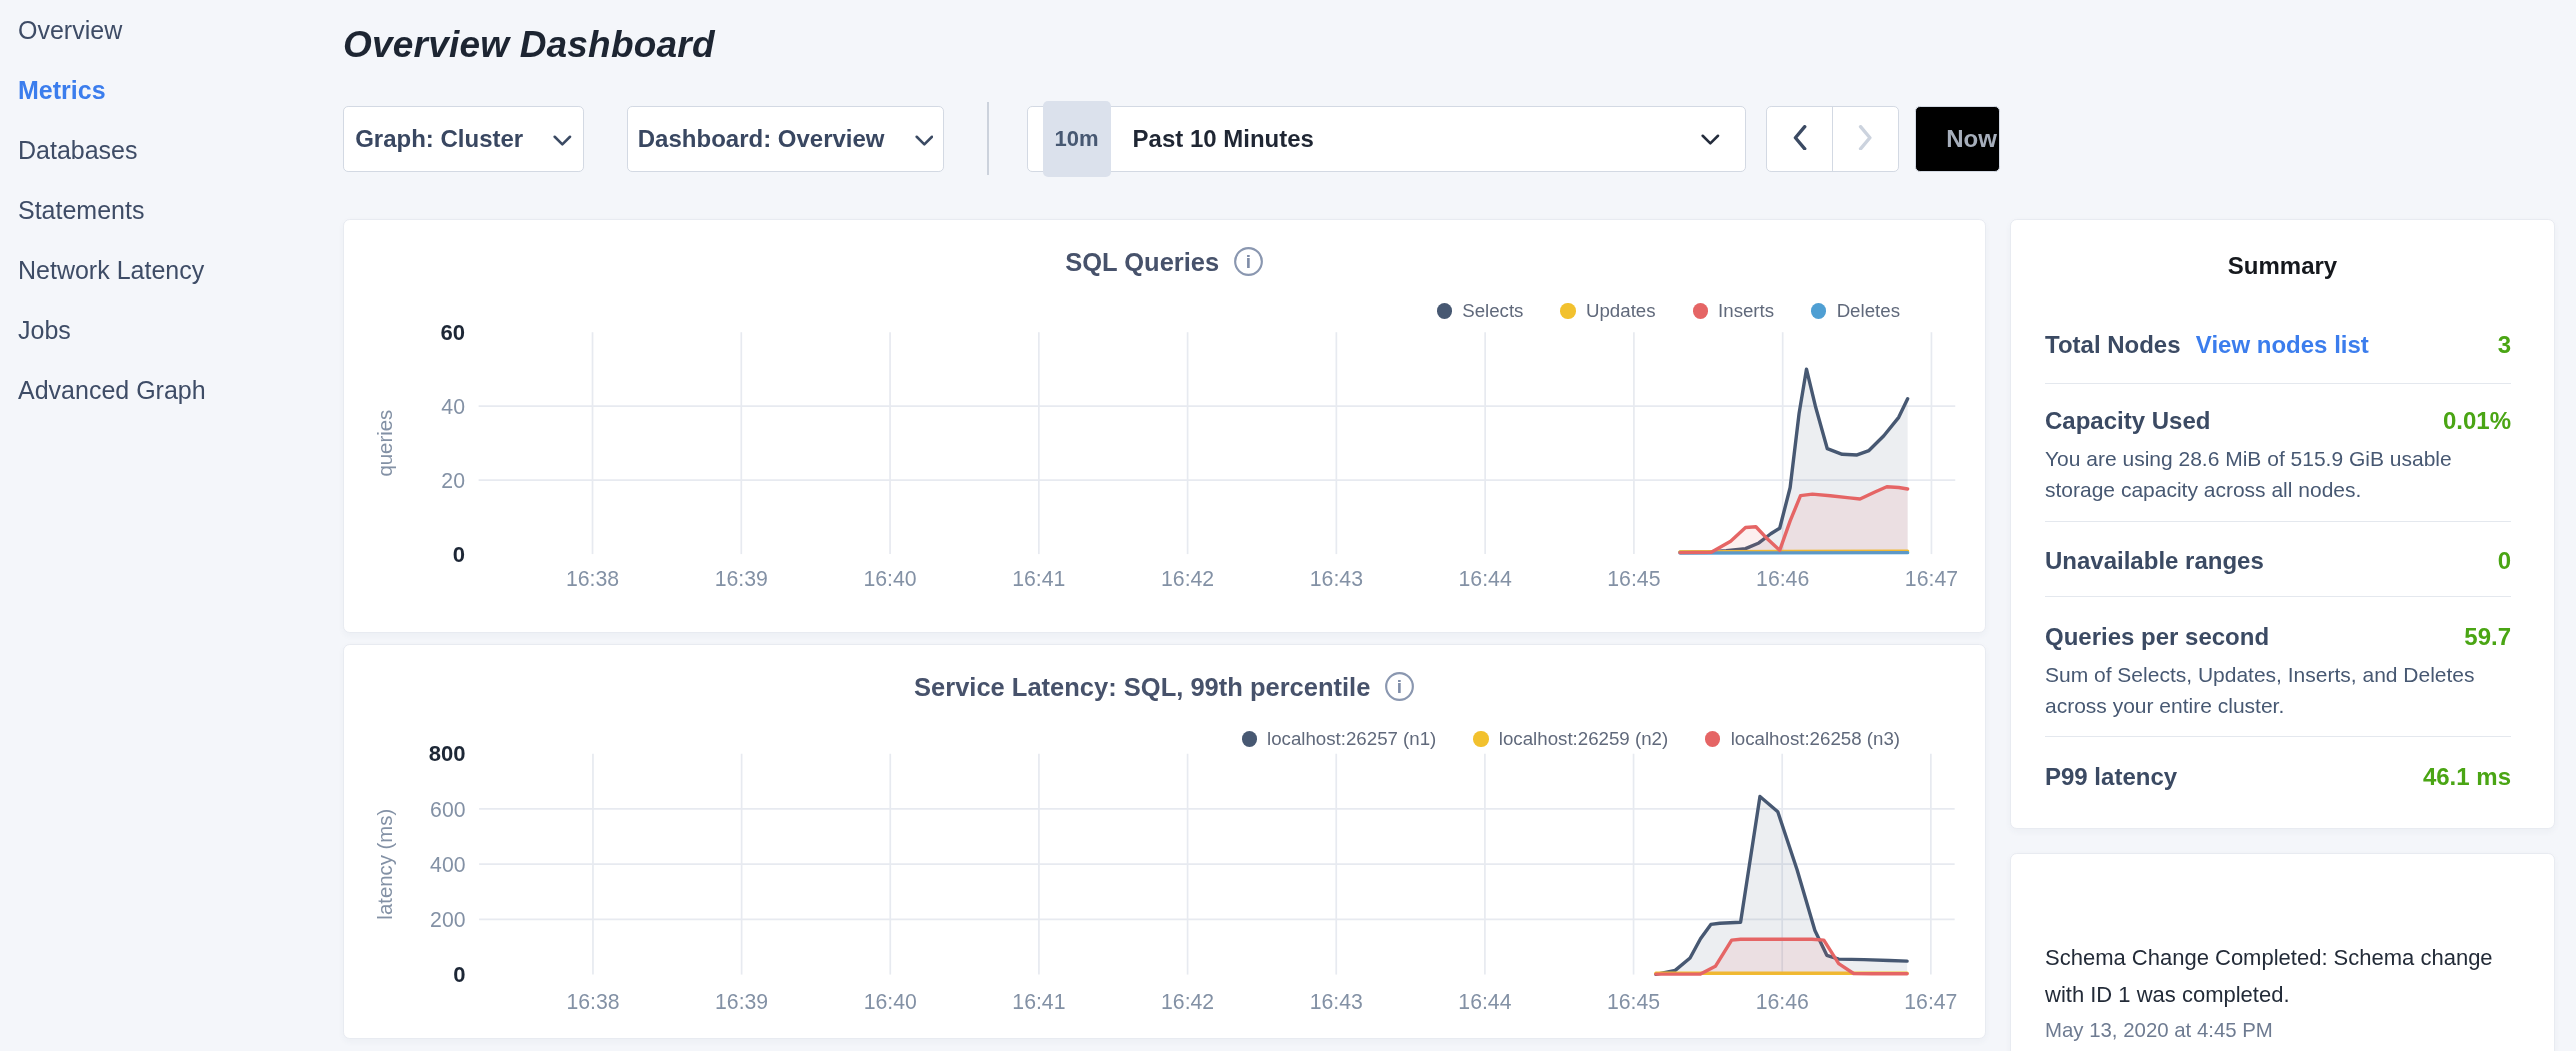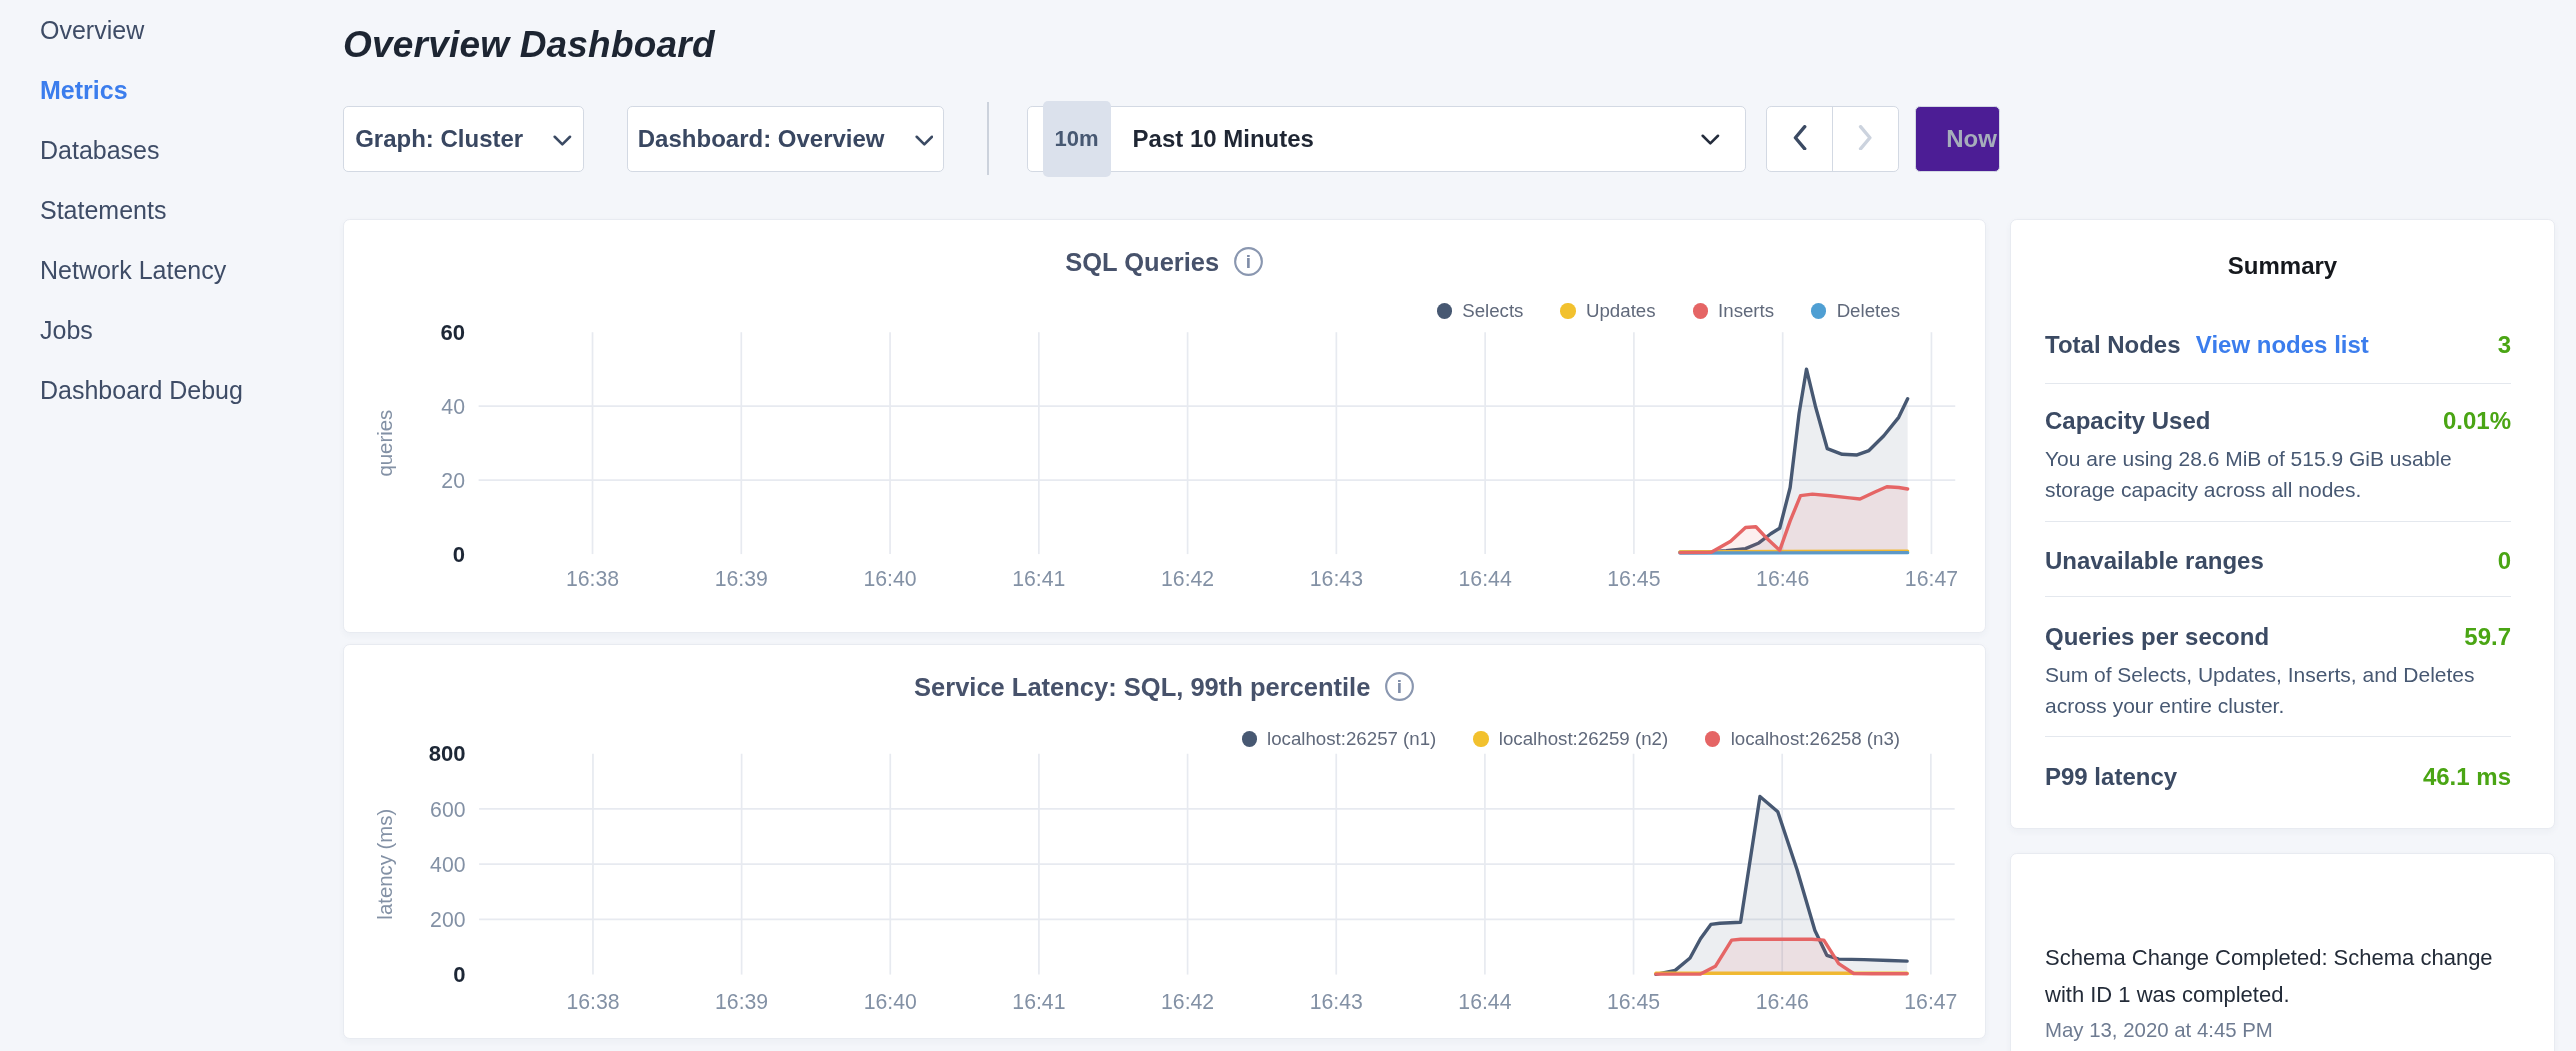--- a/index.html
+++ b/index.html
@@ -8,21 +8,21 @@
     font-family:"Liberation Sans", sans-serif;
     background:#f4f6fa;
     color:#3d4a61;
     position:relative;
   }
   .screen { position:absolute; inset:0; }
 
   
   .sidebar { position:absolute; left:0; top:0; width:323px; height:100%; }
   .side-item {
-    height:60px; line-height:60px; padding-left:40px;
+    height:60px; line-height:60px; padding-left:18px;
     font-size:25px; color:#3e4c66; cursor:pointer; white-space:nowrap;
   }
   .side-item.active { color:#3b7ded; font-weight:700; }
 
   
   .page-title {
     position:absolute; left:343px; top:24px;
     font-size:37px; font-weight:700; color:#1d2532; letter-spacing:0.2px;font-style:italic;
   }
 
@@ -50,21 +50,21 @@
 
   .arrow-group {
     position:absolute; left:1766px; top:106px; width:133px; height:66px;
     background:#fff; border:1.7px solid #d3d9e3; border-radius:5.1px;
     display:flex; overflow:hidden;
   }
   .arrow-cell { width:50%; display:flex; align-items:center; justify-content:center; cursor:pointer; }
   .arrow-cell:first-child { border-right:1.7px solid #d3d9e3; }
   .now-btn {
     position:absolute; left:1915px; top:106px; width:85px; height:66px;
-    background:#4c1d95; border:1.7px solid #d3d9e3; border-radius:5.1px;
+    background:#000000; border:1.7px solid #d3d9e3; border-radius:5.1px;
     display:flex; align-items:center; justify-content:center;
     font-size:24px; font-weight:700; color:#a6aebb;padding-left:28px;
   }
 
   
   .card {
     position:absolute; background:#fff; border:1.7px solid #e8ebf1; border-radius:6.8px;
     box-shadow:0 2.6px 6px rgba(56,76,108,0.04);
   }
   .chart-card-1 { left:343px; top:219px; width:1643px; height:414px; }
@@ -110,21 +110,21 @@
 
 <div class="screen">
 
   <nav class="sidebar">
     <div class="side-item">Overview</div>
     <div class="side-item active">Metrics</div>
     <div class="side-item">Databases</div>
     <div class="side-item">Statements</div>
     <div class="side-item">Network Latency</div>
     <div class="side-item">Jobs</div>
-    <div class="side-item">Dashboard Debug</div>
+    <div class="side-item">Advanced Graph</div>
   </nav>
 
   <h1 class="page-title">Overview Dashboard</h1>
 
   <div class="ctrl dd-gap" style="left:343px; width:241px;">
     <span>Graph: Cluster</span>
     <span>
       <svg width="18.7" height="12" viewBox="0 0 22 14">
           <path d="M2 2 L11 11 L20 2" fill="none" stroke="#3b4a63" stroke-width="3" stroke-linecap="round" stroke-linejoin="round"></path>
         </svg>

